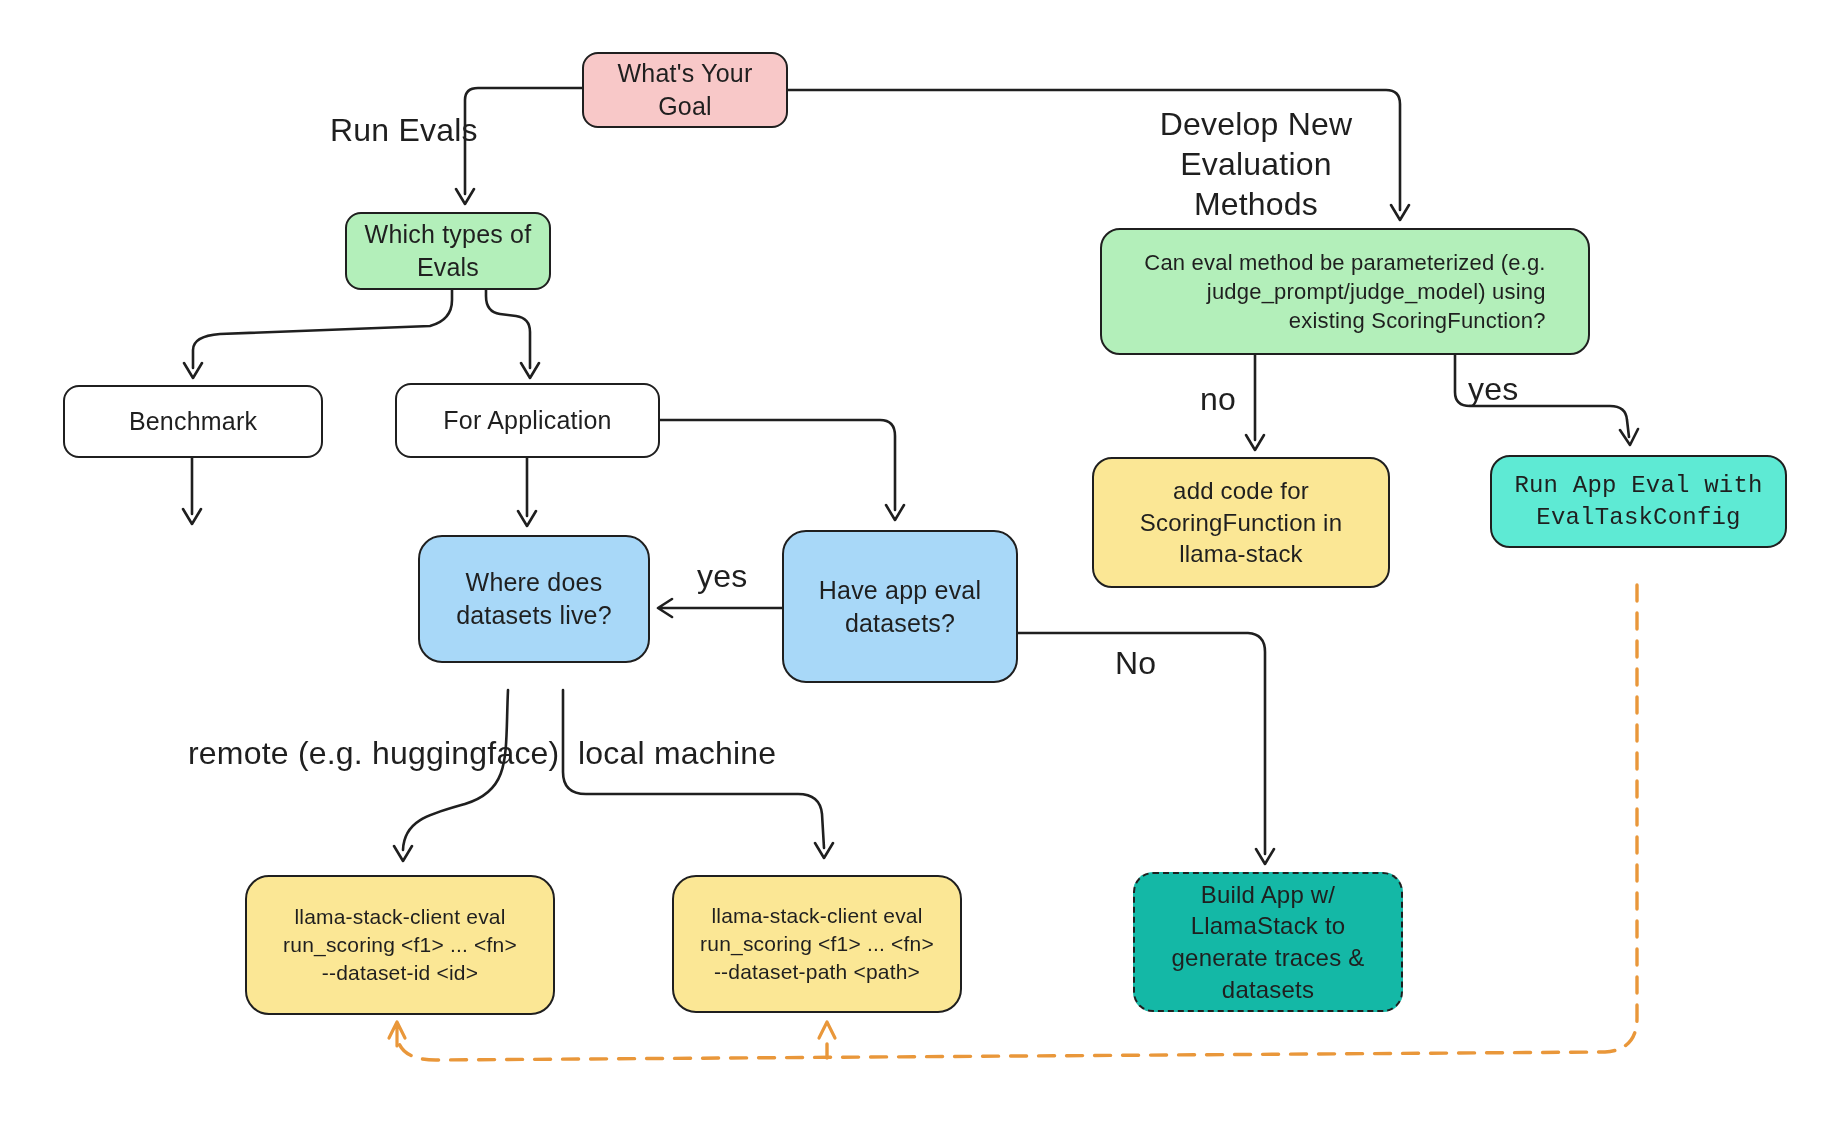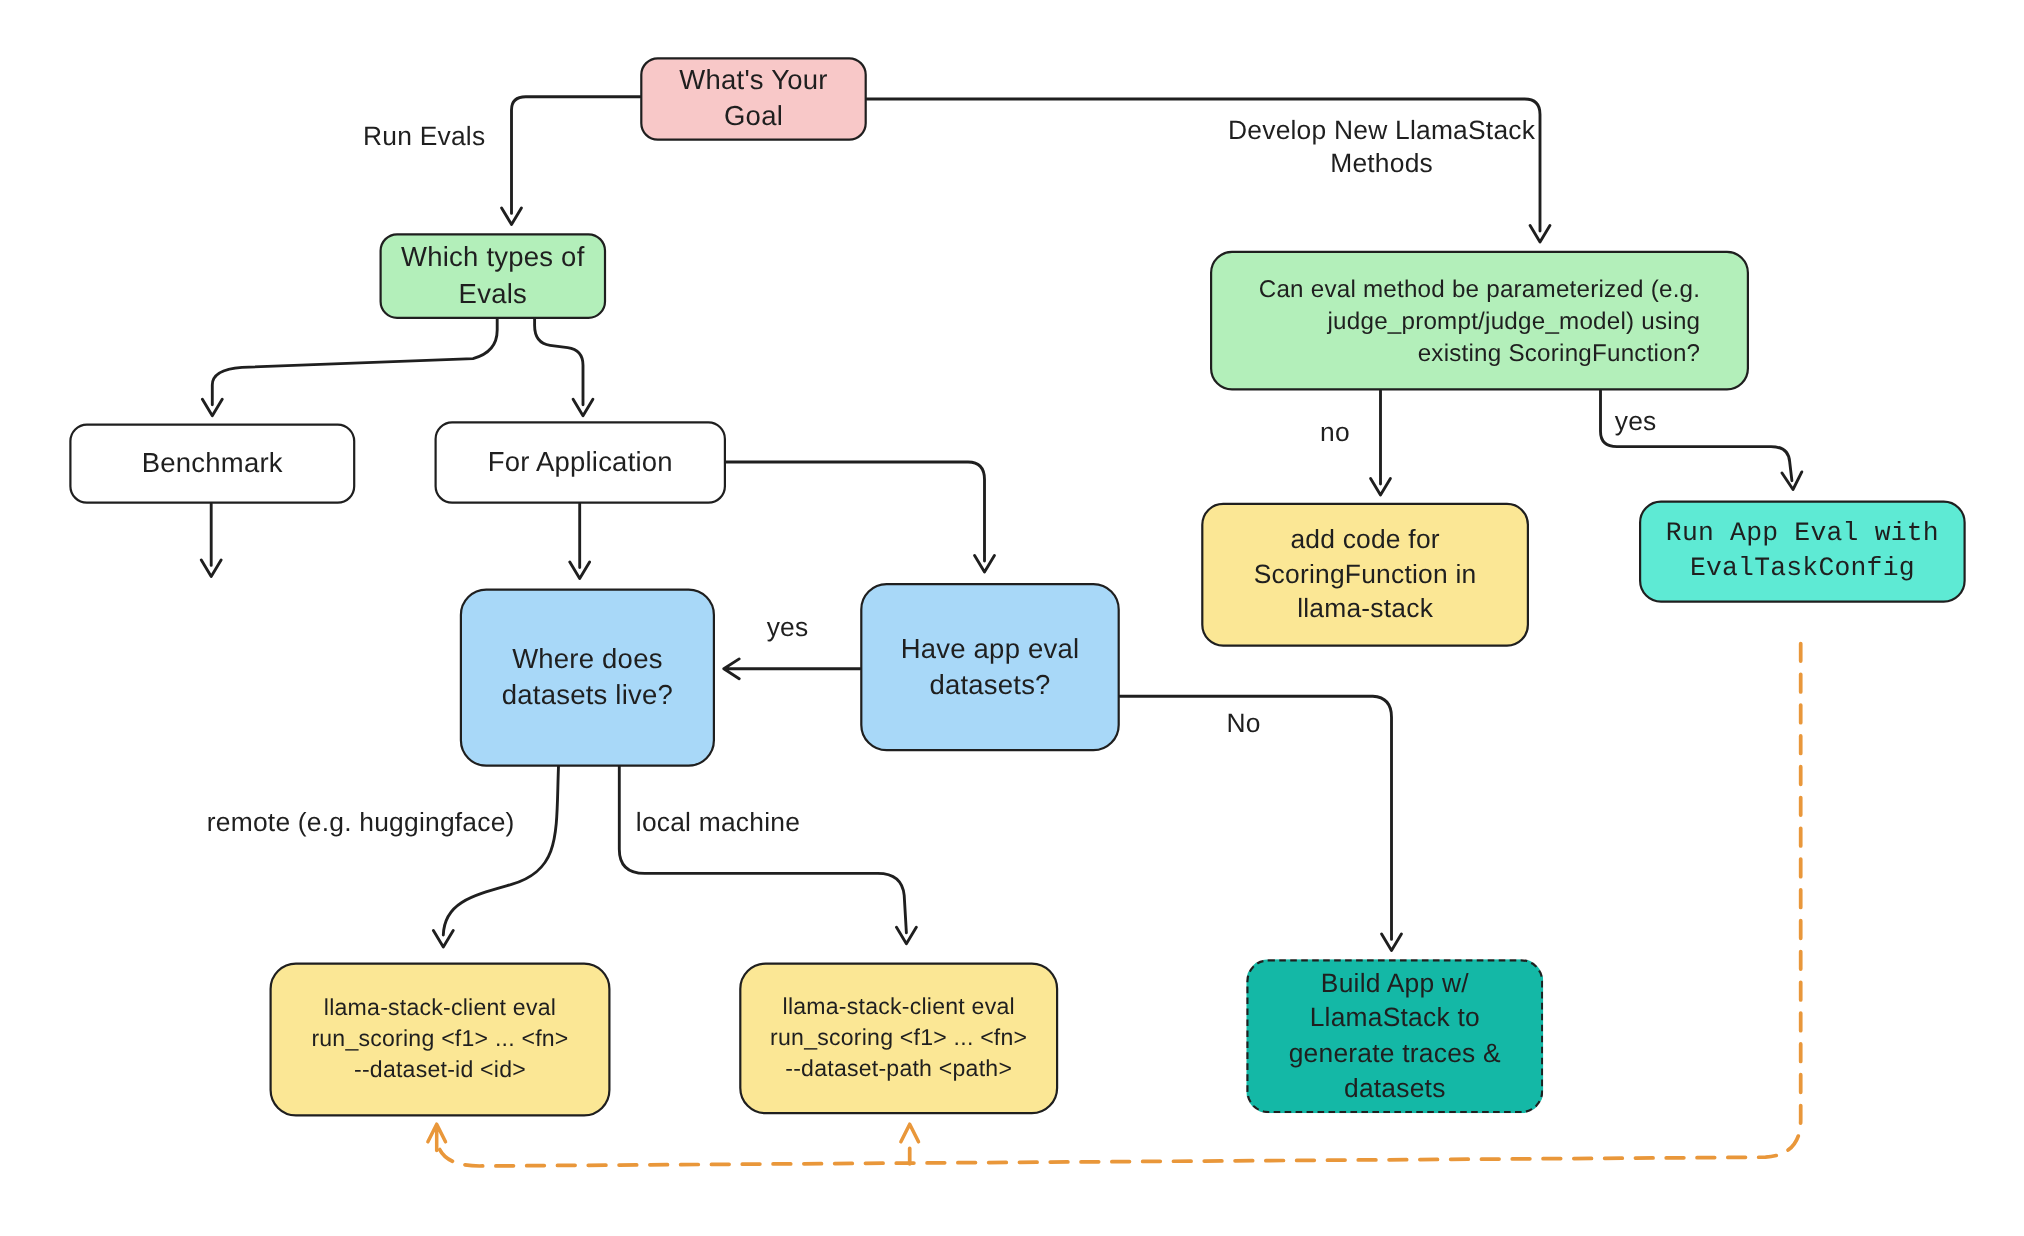--- a/index.html
+++ b/index.html
@@ -19,21 +19,21 @@
   .dashed{border-style:dashed;}
   .node-label{
     white-space:pre-line;line-height:1.32;font-weight:normal;letter-spacing:.2px;
     padding:0 6px;
   }
   .fs25{font-size:25px;}
   .fs24{font-size:24px;}
   .fs22{font-size:22px;}
   .fs21{font-size:21px;}
   .edge-label{
-    position:absolute;z-index:2;font-size:24px;line-height:1.25;white-space:pre-line;
+    position:absolute;z-index:2;font-size:32px;line-height:1.25;white-space:pre-line;
     letter-spacing:.2px;
   }
   .center{text-align:center;}
 </style>
 </head>
 <body>
 
 <div class="stage">
 
   <svg class="connectors" width="1840" height="1124" viewBox="0 0 1840 1124">
@@ -74,21 +74,21 @@
 
   <div class="node r16" style="left: 63px; top: 385px; width: 260px; height: 73px; background-color: rgb(255, 255, 255);">
     <span class="node-label fs25">Benchmark</span>
   </div>
 
   <div class="node r16" style="left: 395px; top: 383px; width: 265px; height: 75px; background-color: rgb(255, 255, 255);">
     <span class="node-label fs25">For Application</span>
   </div>
 
 
-  <div class="node r24" style="left: 418px; top: 535px; width: 232px; height: 162px; background-color: rgb(168, 216, 248);">
+  <div class="node r24" style="left: 418px; top: 535px; width: 232px; height: 128px; background-color: rgb(168, 216, 248);">
     <span class="node-label fs25">Where does
 datasets live?</span>
   </div>
 
   <div class="node r24" style="left: 782px; top: 530px; width: 236px; height: 153px; background-color: rgb(168, 216, 248);">
     <span class="node-label fs25">Have app eval
 datasets?</span>
   </div>
 
   <div class="node r20" style="left: 1100px; top: 228px; width: 490px; height: 127px; background-color: rgb(179, 239, 186); text-align: right;">
@@ -121,21 +121,21 @@
   </div>
 
   <div class="node r20 dashed" style="left: 1133px; top: 872px; width: 270px; height: 140px; background-color: #14b8a6;">
     <span class="node-label fs24">Build App w/
 LlamaStack to
 generate traces &amp;
 datasets</span>
   </div>
 
   <div class="edge-label fs25" style="left:330px;top:110px;">Run Evals</div>
-  <div class="edge-label fs25 center" style="left:1100px;top:104px;width:312px;">Develop New LlamaStack
+  <div class="edge-label fs25 center" style="left:1100px;top:104px;width:312px;">Develop New Evaluation
 Methods</div>
   <div class="edge-label fs24" style="left:1200px;top:379px;">no</div>
   <div class="edge-label fs24" style="left:1468px;top:369px;">yes</div>
   <div class="edge-label fs25" style="left:697px;top:556px;">yes</div>
   <div class="edge-label fs25" style="left:1115px;top:643px;">No</div>
   <div class="edge-label fs24" style="left:188px;top:733px;">remote (e.g. huggingface)</div>
   <div class="edge-label fs24" style="left:578px;top:733px;">local machine</div>
 
 </div>
 

